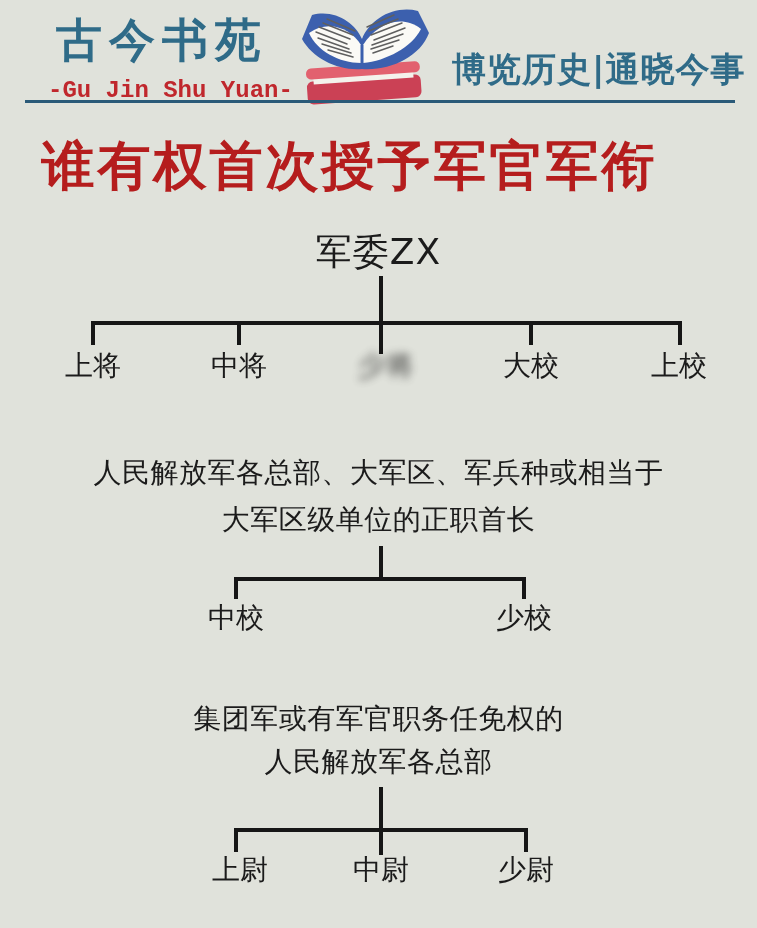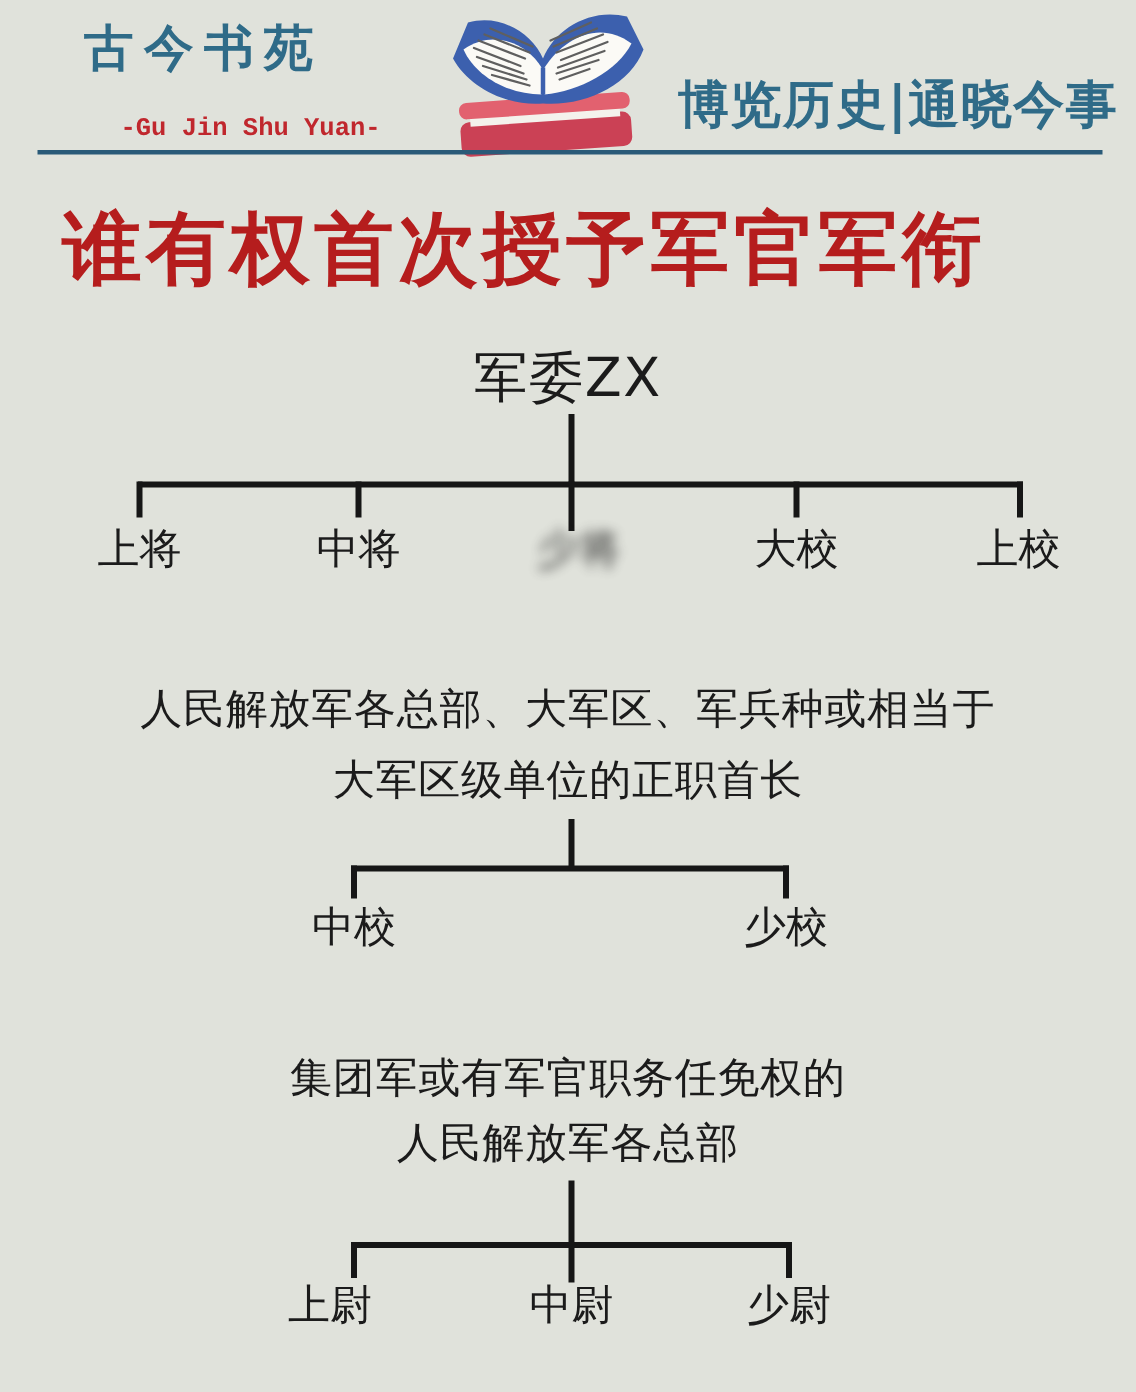--- a/index.html
+++ b/index.html
@@ -15,22 +15,22 @@
   html,body{margin:0;padding:0;}
   body{background:var(--background);}
   .page{
     position:relative;width:757px;height:928px;overflow:hidden;
     background:var(--background);
     color:var(--text-color);
     font-family:"DejaVu Sans","Liberation Sans",sans-serif;
   }
   .abs{position:absolute;}
   
-  .brand-name{left:56px;top:10px;font-size:33px;font-weight:600;color:var(--brand-teal);letter-spacing:7px;white-space:nowrap;}
-  .brand-pinyin{left:48px;top:77px;width:238px;text-align:center;font-family:"Liberation Mono","DejaVu Sans Mono",monospace;font-weight:700;font-size:17px;color:var(--brand-red);white-space:nowrap;}
+  .brand-name{left:56px;top:10px;font-size:46px;font-weight:600;color:var(--brand-teal);letter-spacing:7px;white-space:nowrap;}
+  .brand-pinyin{left:48px;top:77px;width:238px;text-align:center;font-family:"Liberation Mono","DejaVu Sans Mono",monospace;font-weight:700;font-size:24px;color:var(--brand-red);white-space:nowrap;}
   .book-logo{left:283px;top:2px;}
   .tagline{left:452px;top:47px;font-size:34px;font-weight:700;color:var(--brand-teal);letter-spacing:1px;white-space:nowrap;}
   .header-rule{left:25px;top:100px;width:710px;height:3px;background:var(--divider-blue);}
   
   .page-title{left:0;top:131px;width:699px;margin:0;text-align:center;font-size:53px;font-weight:700;color:var(--title-red);letter-spacing:3px;white-space:nowrap;}
   
   .stem,.drop{width:4px;background:var(--line-color);}
   .bar{height:4px;background:var(--line-color);}
   .node-label{font-size:28px;font-weight:500;white-space:nowrap;color:var(--text-color);}
   .center-col{transform:translateX(-50%);}
@@ -111,18 +111,18 @@
   </section>
 
   <section>
     <div class="abs sec-text" style="top:700px">集团军或有军官职务任免权的</div>
     <div class="abs sec-text" style="top:743px">人民解放军各总部</div>
     <div class="abs stem" style="left:379px;top:787px;height:44px"></div>
     <div class="abs bar" style="left:234px;top:828px;width:294px"></div>
     <div class="abs drop" style="left:234px;top:828px;height:24px"></div>
     <div class="abs drop" style="left:379px;top:828px;height:27px"></div>
     <div class="abs drop" style="left:524px;top:828px;height:24px"></div>
-    <div class="abs node-label center-col" style="left:220px;top:851px">上尉</div>
+    <div class="abs node-label center-col" style="left:240px;top:851px">上尉</div>
     <div class="abs node-label center-col" style="left:381px;top:851px">中尉</div>
     <div class="abs node-label center-col" style="left:526px;top:851px">少尉</div>
   </section>
 
 </div>
 
 </body></html>

